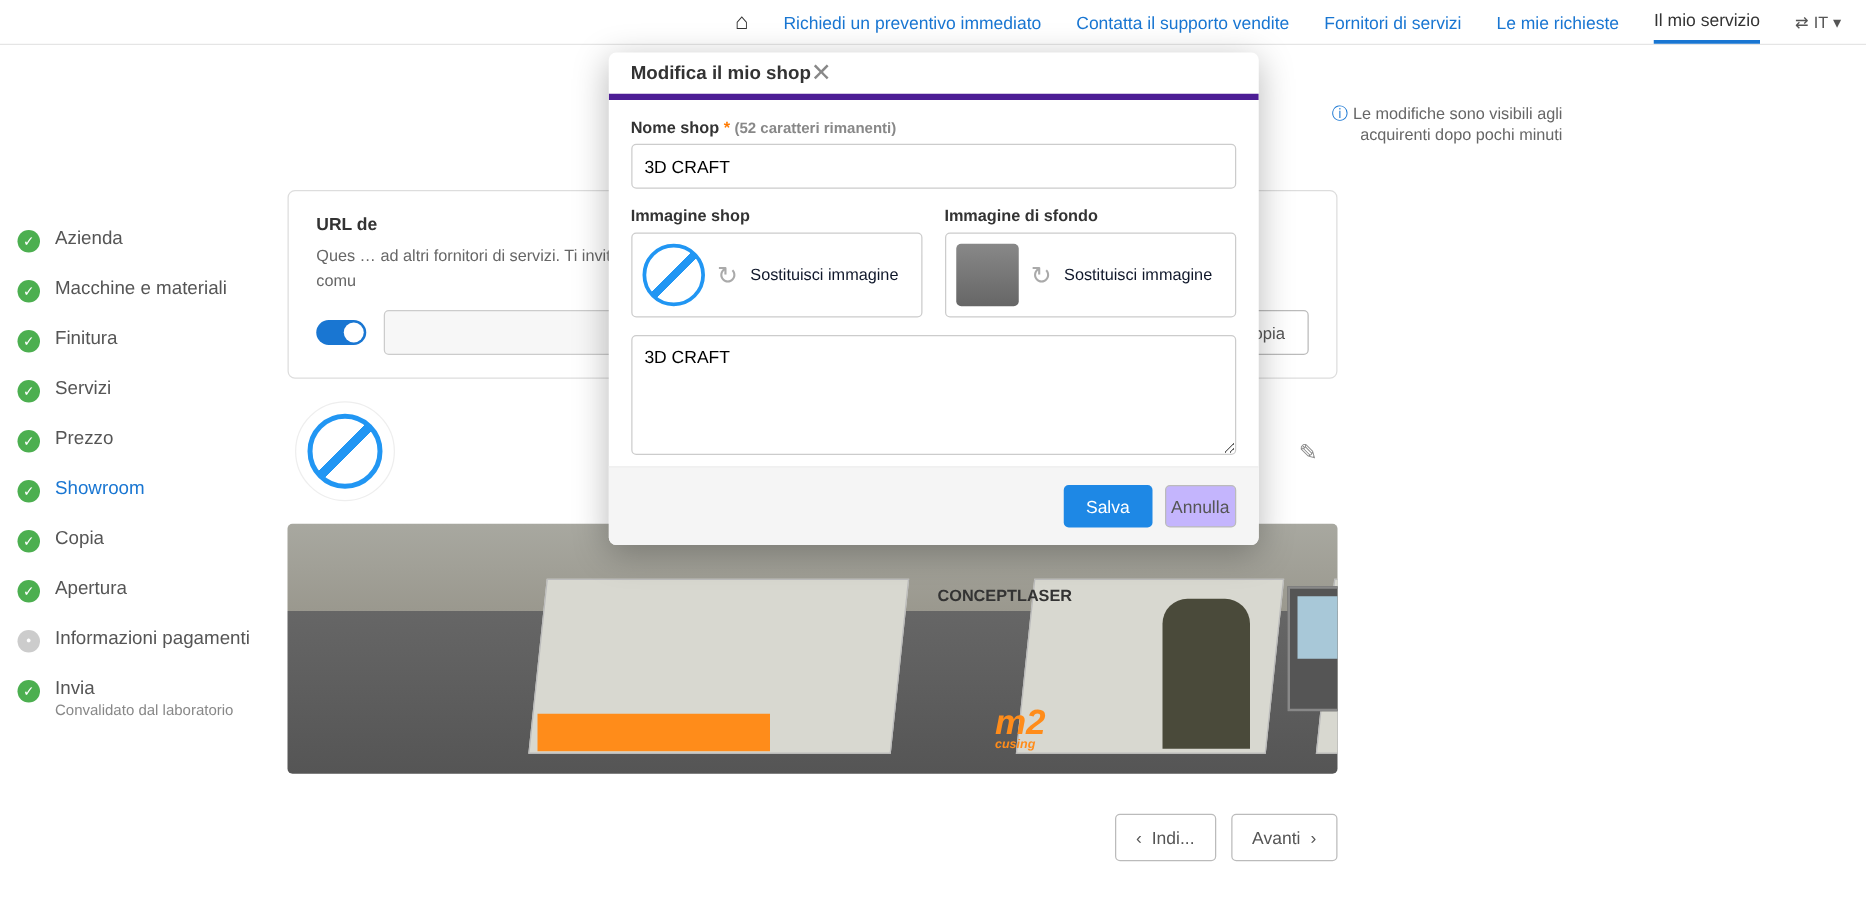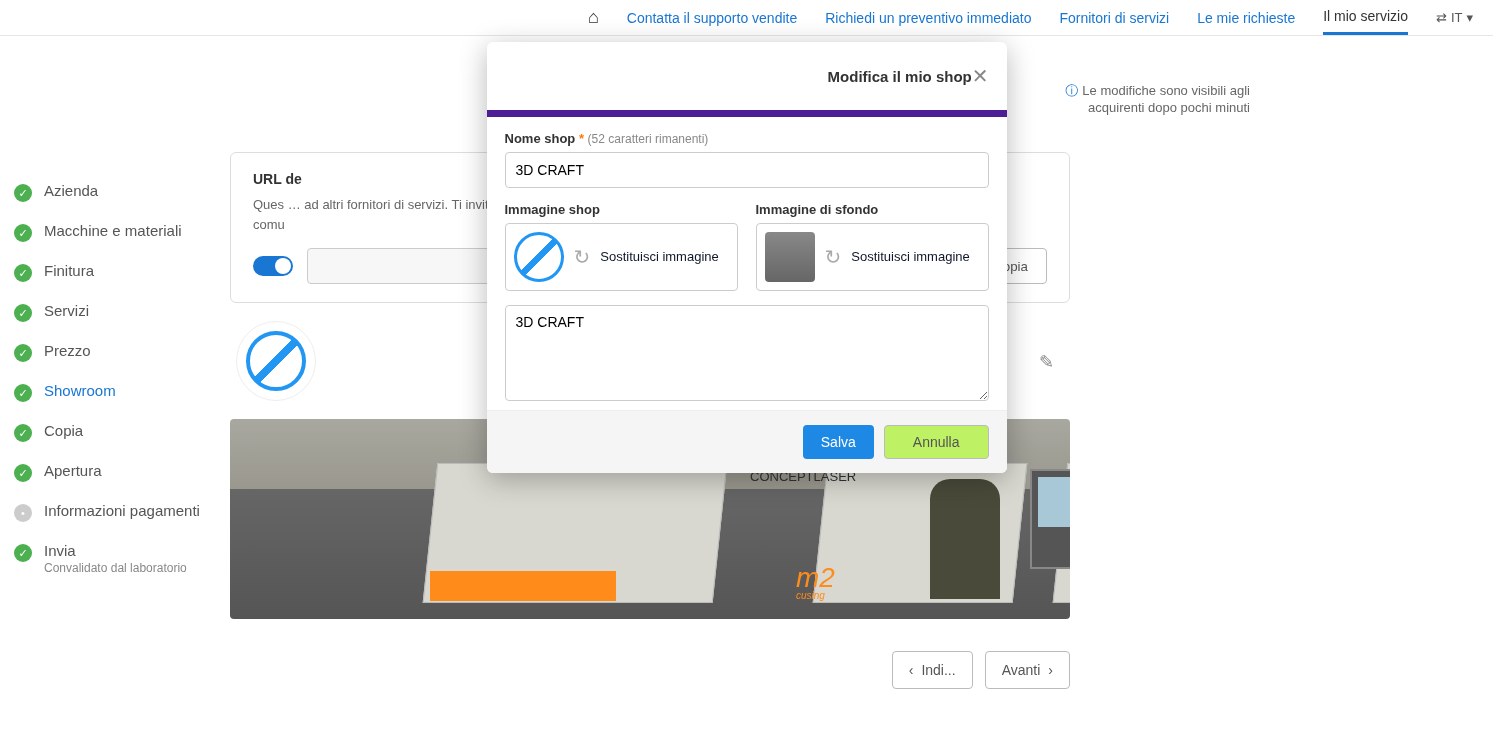--- a/index.html
+++ b/index.html
@@ -30,57 +30,57 @@
 .copybtn{height:36px;padding:0 18px;border:1px solid #bbb;border-radius:4px;background:#fff;color:#555;cursor:pointer}
 .shopcard{margin-top:18px;position:relative}
 .shoplogo{width:80px;height:80px;border-radius:50%;background:#fff;border:1px solid #eee;display:flex;align-items:center;justify-content:center;margin:6px 0 0 6px}
 .shoplogo .inner{width:60px;height:60px;border:4px solid #2196f3;border-radius:50%;background:linear-gradient(135deg,#fff 45%,#2196f3 45%,#2196f3 55%,#fff 55%)}
 .editico{position:absolute;right:16px;top:30px;font-size:18px;color:#888;cursor:pointer}
 .hero{height:200px;background:linear-gradient(180deg,#a8a8a0 0,#9a988e 35%,#666 35%,#555 100%);border-radius:4px;margin-top:18px;position:relative;overflow:hidden}
 .hero .machine{position:absolute;top:44px;left:200px;width:290px;height:140px;background:#d8d8d0;border:1px solid #bbb;transform:skewX(-6deg)}
 .hero .machine2{position:absolute;top:44px;left:590px;width:200px;height:140px;background:#d8d8d0;border:1px solid #bbb;transform:skewX(-6deg)}
 .hero .machine3{position:absolute;top:44px;left:830px;width:160px;height:140px;background:#d8d8d0;border:1px solid #bbb;transform:skewX(-6deg)}
 .hero .stripe{position:absolute;bottom:18px;left:200px;width:310px;height:30px;background:linear-gradient(90deg,#ff8c1a 0,#ff8c1a 60%,transparent 60%)}
-.hero .m2{position:absolute;bottom:18px;left:566px;color:#ff8c1a;font-weight:normal;font-size:28px;font-style:italic}
-.hero .brand{position:absolute;top:50px;left:520px;font-size:13px;color:#333;font-weight:normal}
+.hero .m2{position:absolute;bottom:18px;left:566px;color:#ff8c1a;font-weight:bold;font-size:28px;font-style:italic}
+.hero .brand{position:absolute;top:50px;left:520px;font-size:13px;color:#333;font-weight:bold}
 .hero .person{position:absolute;top:60px;left:700px;width:70px;height:120px;background:#4a4a3a;border-radius:20px 20px 0 0}
 .hero .screen{position:absolute;top:50px;left:800px;width:110px;height:100px;background:#555;border:2px solid #888}
 .hero .screen::after{content:"";position:absolute;top:6px;left:6px;right:6px;height:50px;background:#a8c8d8}
 .pager{display:flex;justify-content:flex-end;gap:12px;margin-top:32px}
 .pbtn{height:38px;padding:0 16px;border:1px solid #bbb;border-radius:4px;background:#fff;color:#555;cursor:pointer;display:flex;align-items:center;gap:8px;font-size:14px}
 .modal-backdrop{position:fixed;inset:0;display:flex;align-items:flex-start;justify-content:center;padding-top:42px;z-index:100}
 .modal{width:520px;background:#fff;border-radius:6px;box-shadow:0 6px 28px rgba(0,0,0,.28);overflow:hidden}
-.mhdr{display:flex;justify-content:flex-end;align-items:center;padding:22px 18px;border-bottom:7px solid #4c1d95}
+.mhdr{display:flex;justify-content:flex-start;align-items:center;padding:4px 18px;border-bottom:5px solid #4c1d95}
 .mhdr .mtitle{font-weight:bold;color:#333;font-size:15px}
 .mhdr .close{font-size:20px;color:#888;cursor:pointer;background:none;border:none}
 .mbody{padding:14px 18px 6px}
 .flab{font-weight:bold;font-size:13px;color:#333;margin-bottom:6px;display:block}
 .flab .req{color:#ff7a00}
-.flab .hint{font-weight:normal;color:#888;font-size:12px}
+.flab .hint{font-weight:bold;color:#888;font-size:12px}
 .tinput{width:100%;height:36px;border:1px solid #ccc;border-radius:4px;padding:0 10px;font-size:14px;margin-bottom:14px}
 .imgrow{display:flex;gap:18px;margin-bottom:14px}
 .imgcol{flex:1}
 .imgbox{border:1px solid #ccc;border-radius:4px;padding:8px;display:flex;align-items:center;gap:10px;height:68px}
 .thumb{width:50px;height:50px;border-radius:4px;flex-shrink:0}
 .thumb.logo{border:3px solid #2196f3;border-radius:50%;background:linear-gradient(135deg,#fff 45%,#2196f3 45%,#2196f3 55%,#fff 55%)}
 .thumb.bg{background:linear-gradient(180deg,#888 0,#666 100%)}
 .refresh{font-size:20px;color:#aaa}
 .replace{color:#0f172a;font-size:13px;cursor:pointer;line-height:1.3}
 .tarea{width:100%;height:96px;border:1px solid #ccc;border-radius:4px;padding:8px 10px;font-size:14px;resize:both}
 .mftr{display:flex;justify-content:flex-end;gap:10px;padding:14px 18px;background:#f5f5f5;border-top:1px solid #eee}
 .btn-pri{background:#1e88e5;color:#fff;border:none;border-radius:4px;padding:8px 18px;cursor:pointer;font-size:14px}
-.btn-sec{background:#bef264;color:#555;border:1px solid #bbb;border-radius:4px;padding:8px 28px;cursor:pointer;font-size:14px}
+.btn-sec{background:#c4b5fd;color:#555;border:1px solid #bbb;border-radius:4px;padding:8px 4px;cursor:pointer;font-size:14px}
 </style>
 </head>
 <body>
 
 <div class="topnav">
   <span class="home">⌂</span>
+  <a href="#">Richiedi un preventivo immediato</a>
   <a href="#">Contatta il supporto vendite</a>
-  <a href="#">Richiedi un preventivo immediato</a>
   <a href="#">Fornitori di servizi</a>
   <a href="#">Le mie richieste</a>
   <a href="#" class="active">Il mio servizio</a>
   <span class="lang">
     <span>⇄</span>
     <span>IT</span>
     <span>▾</span>
   </span>
 </div>
 

